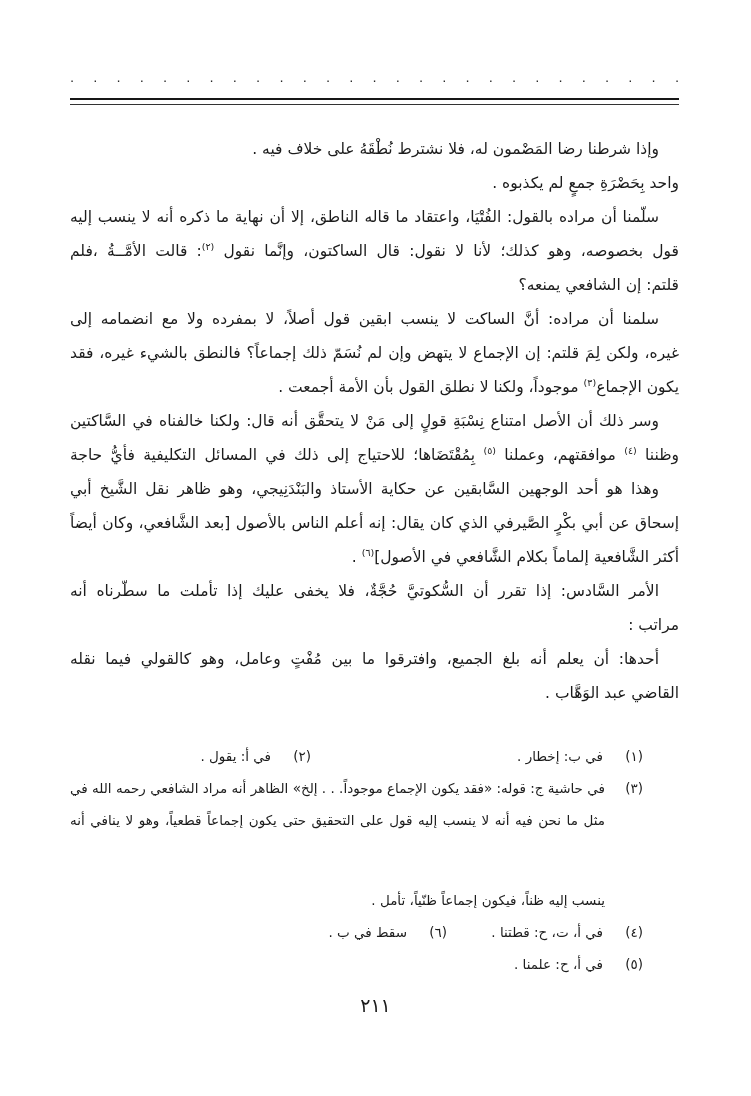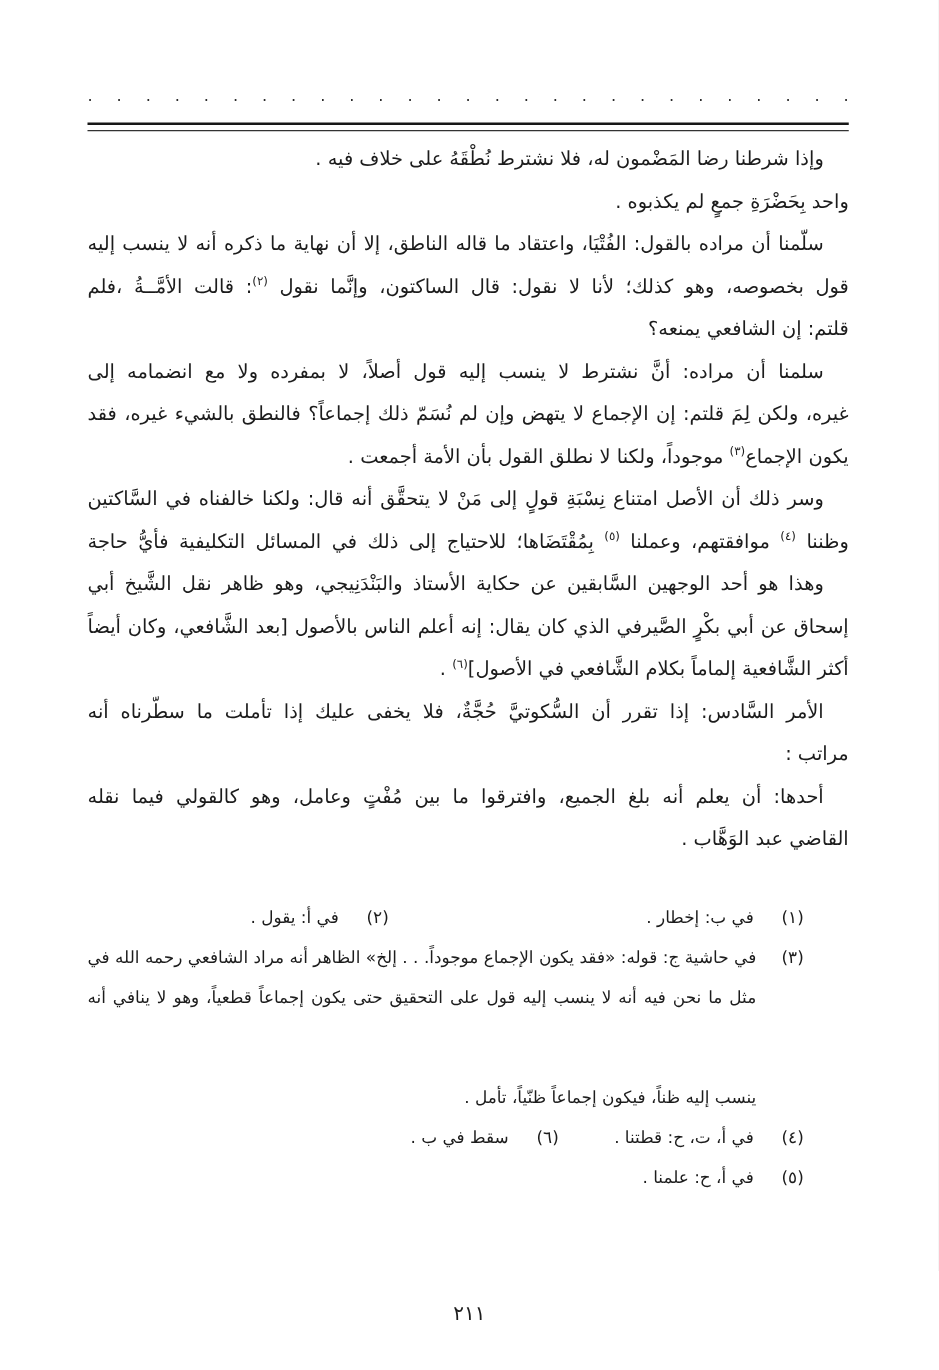--- a/index.html
+++ b/index.html
@@ -27,21 +27,21 @@
     color:#2a2a2a;
     direction:ltr;
     text-align:left;
   }
   .rule{
     margin-top:12px;
     height:4px;
     border-top:2px solid #171717;
     border-bottom:1px solid #333;
   }
-  .body-text{margin-top:5px;font-size:15.5px;}
+  .body-text{margin-top:27px;font-size:15.5px;}
   .para{margin:0;}
   .line{
     direction:rtl;
     line-height:34px;
     max-height:34px;
     overflow:hidden;
     text-align:justify;
     text-align-last:justify;
     -moz-text-align-last:justify;
   }
@@ -68,23 +68,22 @@
   .fn-block .fn-body{flex:1;min-width:0;}
   .fn-line{
     line-height:32px;max-height:32px;overflow:hidden;
     text-align:justify;text-align-last:justify;-moz-text-align-last:justify;
   }
   .fn-line.end{text-align-last:right;margin-top:48px;-moz-text-align-last:right;}
   .page-number{
     position:absolute;
     top:994px;left:0;right:0;
     text-align:center;
-    font-size:16px;
+    font-size:19px;
     letter-spacing:2px;
-    margin-top:47px;
   }
 </style>
 </head>
 <body>
 
 <div id="page">
   <div class="content">
     <div class="dots">. . . . . . . . . . . . . . . . . . . . . . . . . . . . . . . . . . . . . . . . . . . . . . . . . . . . . . . . . . . .</div>
     <div class="rule"></div>
     <div class="body-text">
@@ -93,21 +92,21 @@
         </div>
         <div class="para">
           <div class="line end">واحد بِحَضْرَةِ جمعٍ لم يكذبوه .</div>
         </div>
         <div class="para">
           <div class="line first">سلّمنا أن مراده بالقول: الفُتْيَا، واعتقاد ما قاله الناطق، إلا أن نهاية ما ذكره أنه لا ينسب إليه</div>
           <div class="line">قول بخصوصه، وهو كذلك؛ لأنا لا نقول: قال الساكتون، وإنَّما نقول <sup>(٢)</sup>: قالت الأمَّــةُ ،فلم</div>
           <div class="line end">قلتم: إن الشافعي يمنعه؟</div>
         </div>
         <div class="para">
-          <div class="line first">سلمنا أن مراده: أنَّ نشترط لا ينسب إليه قول أصلاً، لا بمفرده ولا مع انضمامه إلى</div>
+          <div class="line first">سلمنا أن مراده: أنَّ الساكت لا ينسب ابقين قول أصلاً، لا بمفرده ولا مع انضمامه إلى</div>
           <div class="line">غيره، ولكن لِمَ قلتم: إن الإجماع لا يتهض وإن لم نُسَمّ ذلك إجماعاً؟ فالنطق بالشيء غيره، فقد</div>
           <div class="line end">يكون الإجماع<sup>(٣)</sup> موجوداً، ولكنا لا نطلق القول بأن الأمة أجمعت .</div>
         </div>
         <div class="para">
           <div class="line first">وسر ذلك أن الأصل امتناع نِسْبَةِ قولٍ إلى مَنْ لا يتحقَّق أنه قال: ولكنا خالفناه في السَّاكتين</div>
           <div class="line">وظننا <sup>(٤)</sup> موافقتهم، وعملنا <sup>(٥)</sup> بِمُقْتَضَاها؛ للاحتياج إلى ذلك في المسائل التكليفية فأيُّ حاجة</div>
         </div>
         <div class="para">
           <div class="line first">وهذا هو أحد الوجهين السَّابقين عن حكاية الأستاذ والبَنْدَنِيجي، وهو ظاهر نقل الشَّيخ أبي</div>
           <div class="line">إسحاق عن أبي بكْرٍ الصَّيرفي الذي كان يقال: إنه أعلم الناس بالأصول [بعد الشَّافعي، وكان أيضاً</div>

